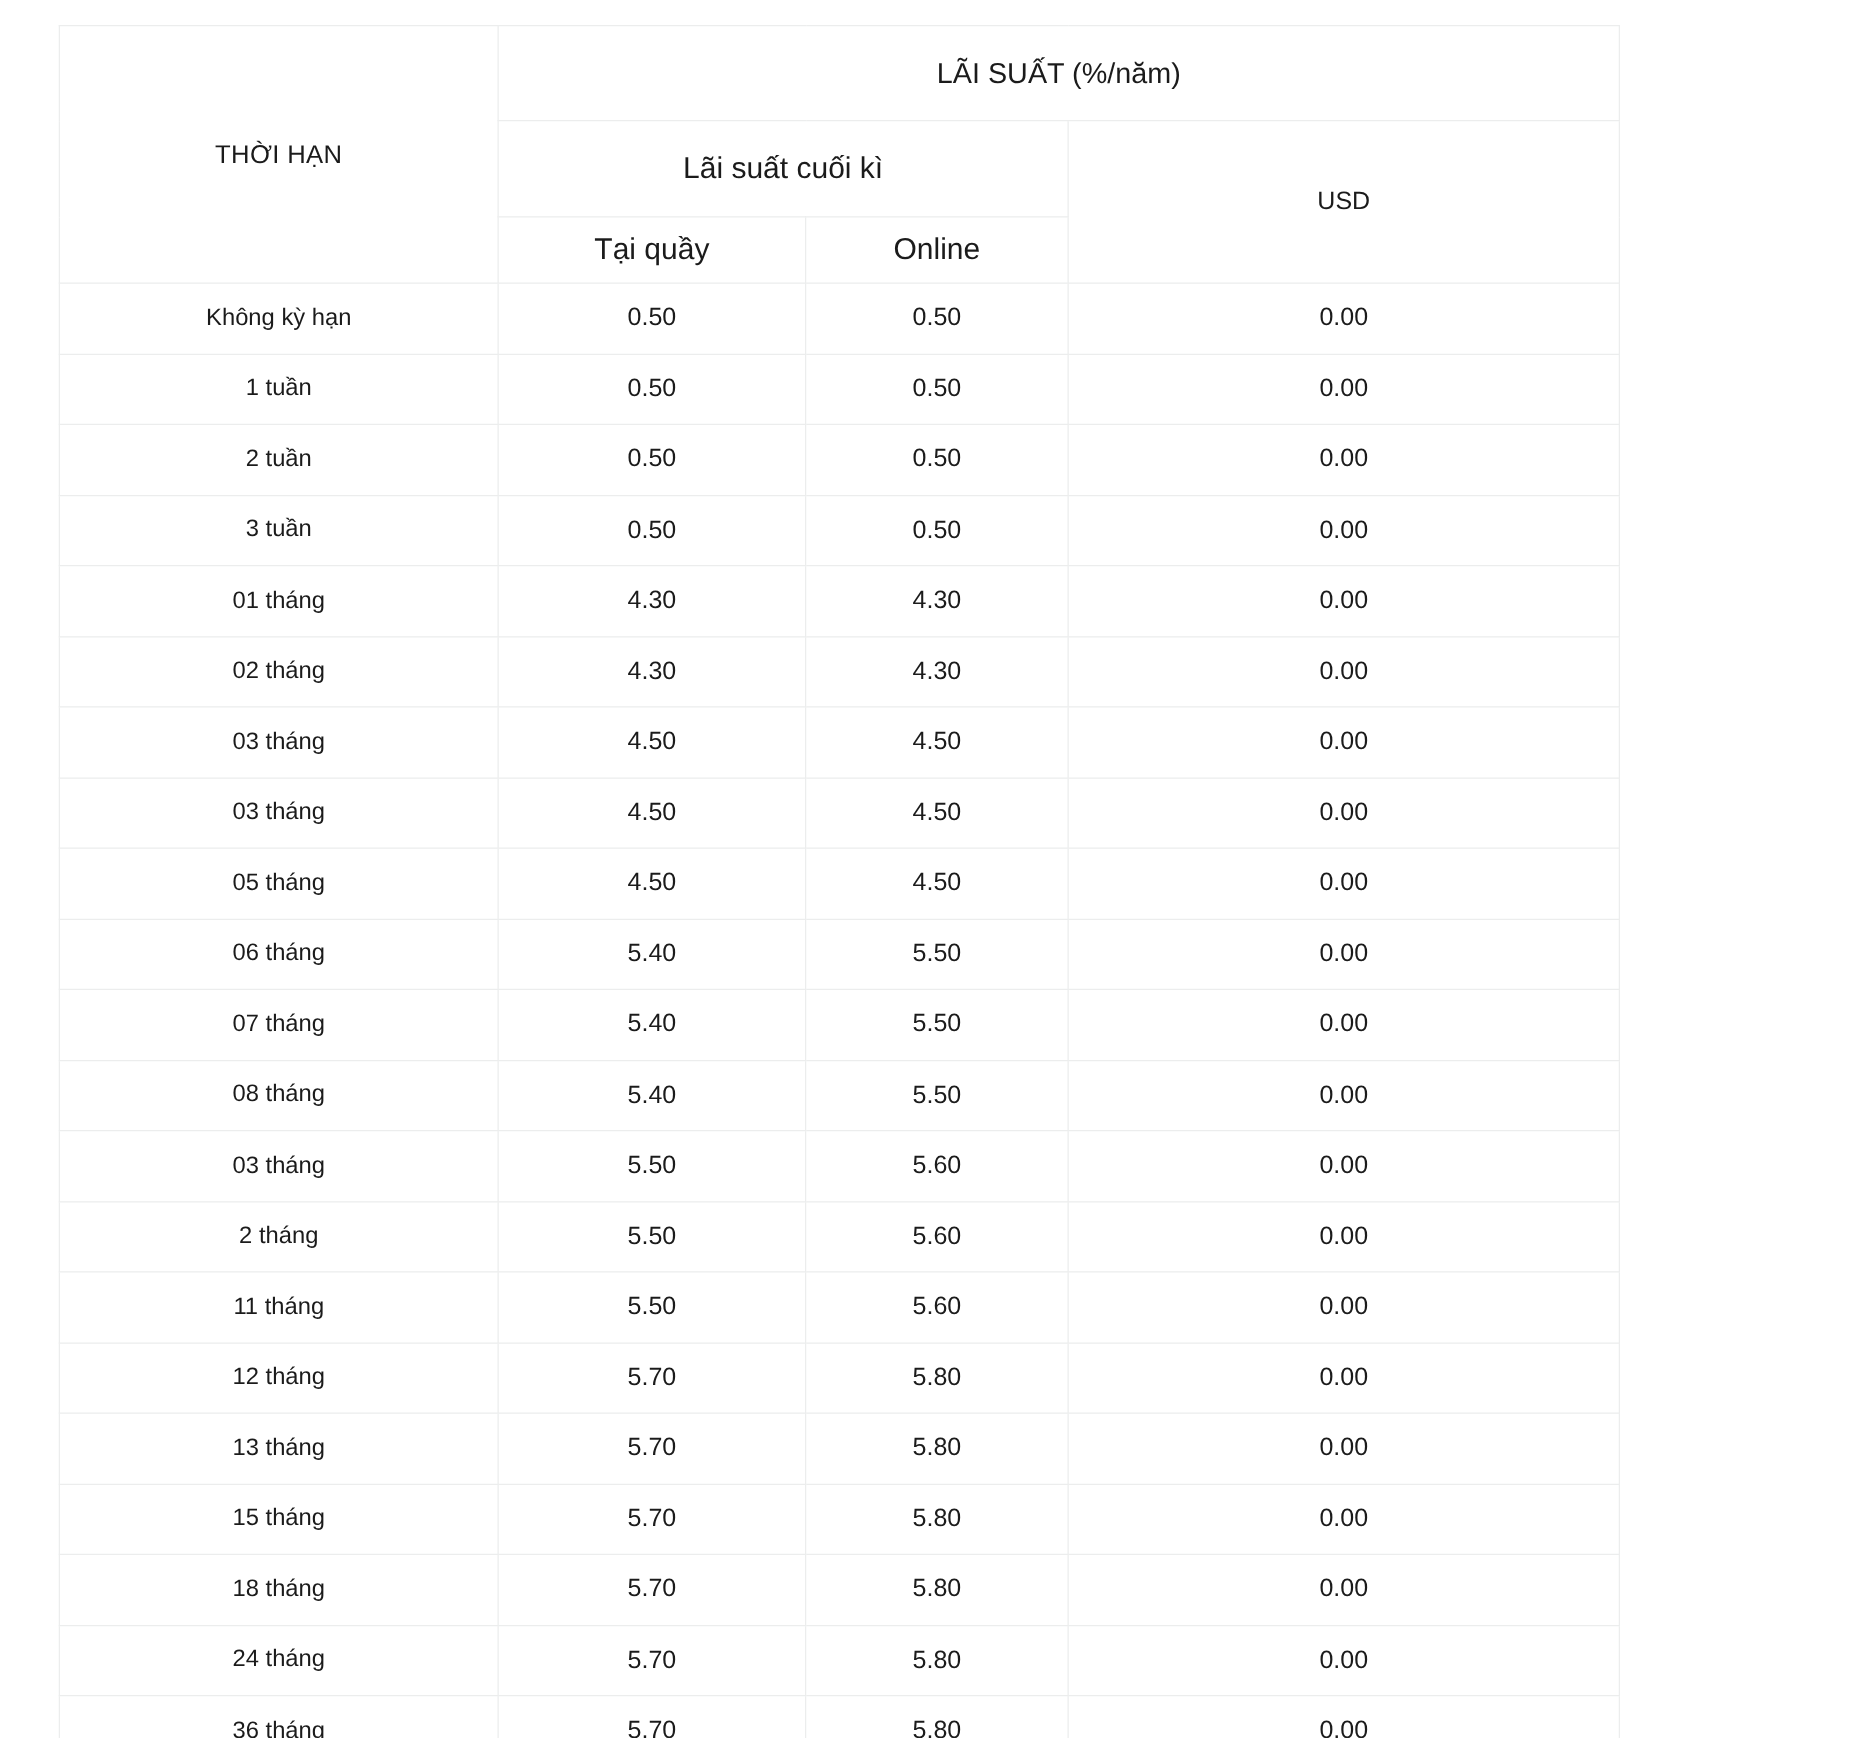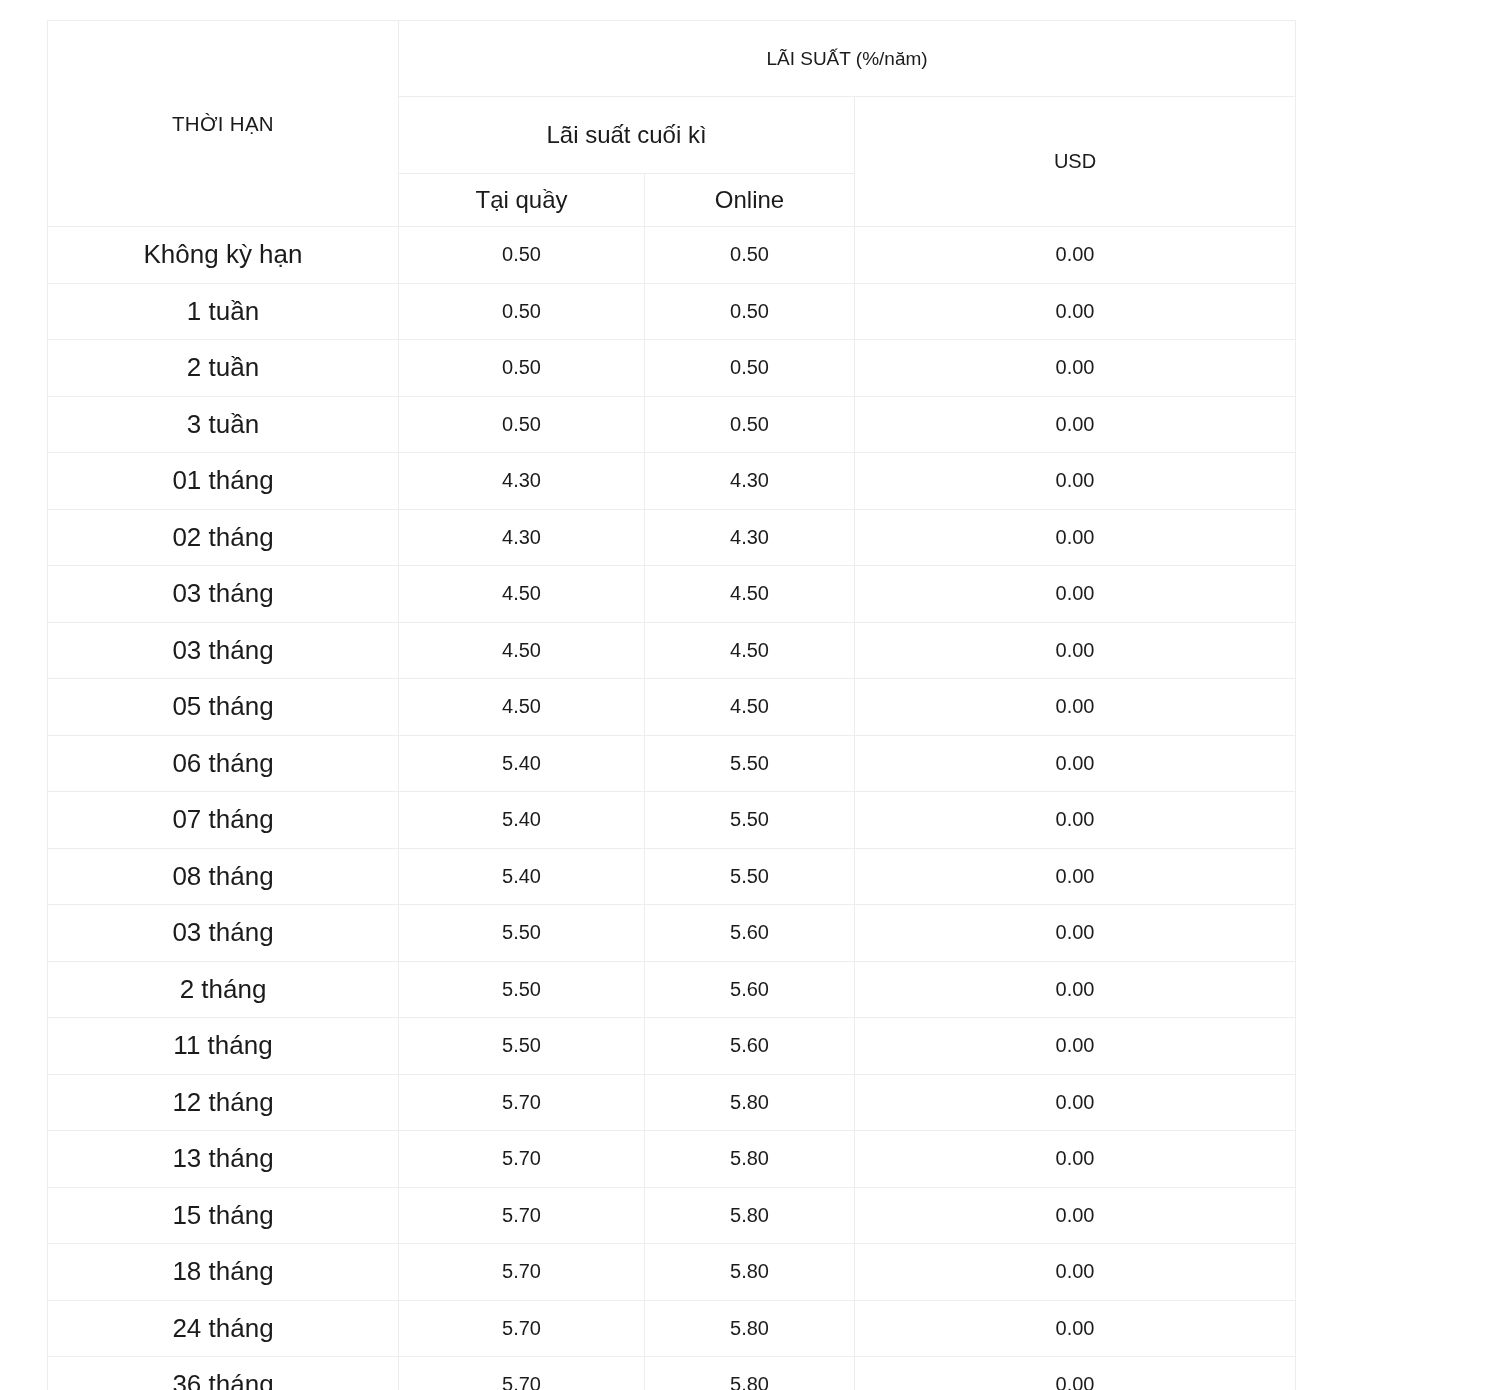--- a/index.html
+++ b/index.html
@@ -49,21 +49,21 @@
     color: #29a3dc;
     font-weight: bold;
     font-size: 20.5px;
     letter-spacing: 0.3px;
     vertical-align: top;
     padding-top: 29px;
   }
   th.hd-rate {
     color: #29a3dc;
     font-weight: bold;
-    font-size: 19px;
+    font-size: 23px;
     height: 75px;
   }
   th.hd-endterm {
     color: #29a3dc;
     font-weight: bold;
     font-size: 24px;
     height: 76px;
   }
   th.hd-usd {
     color: #29a3dc;
@@ -79,21 +79,21 @@
     height: 52px;
   }
 
   
   tbody td {
     height: 55.5px;
     font-size: 20px;
     color: #161616;
   }
   tbody td.term-cell {
-    font-size: 26px;
+    font-size: 19px;
   }
 </style>
 </head>
 <body>
 
 <div id="rate-table-wrap">
   <table class="rate-table">
     <colgroup>
       <col class="c-term">
       <col class="c-branch">

